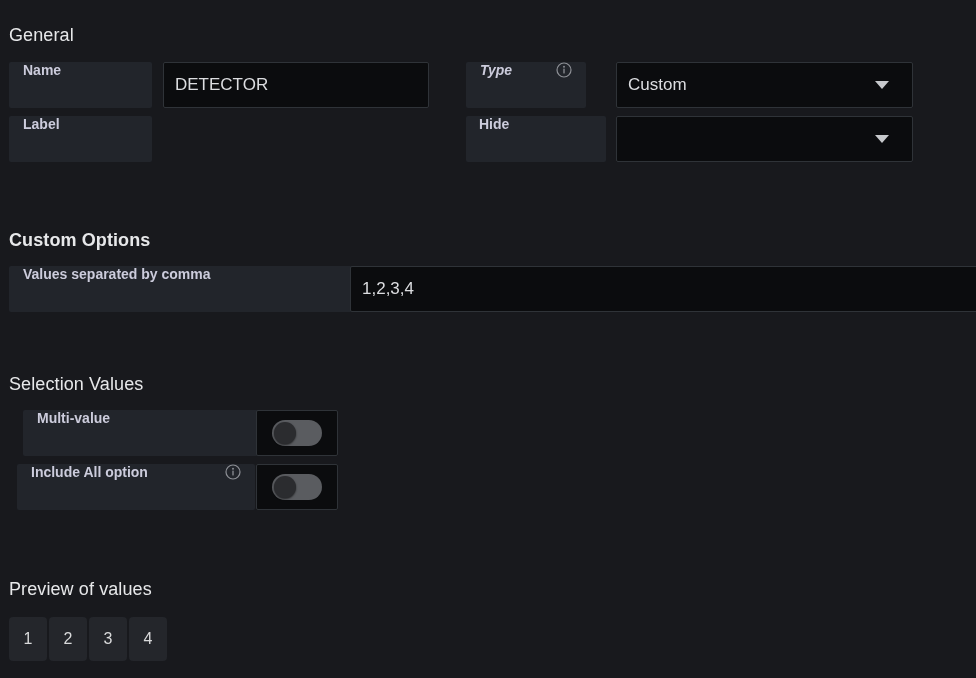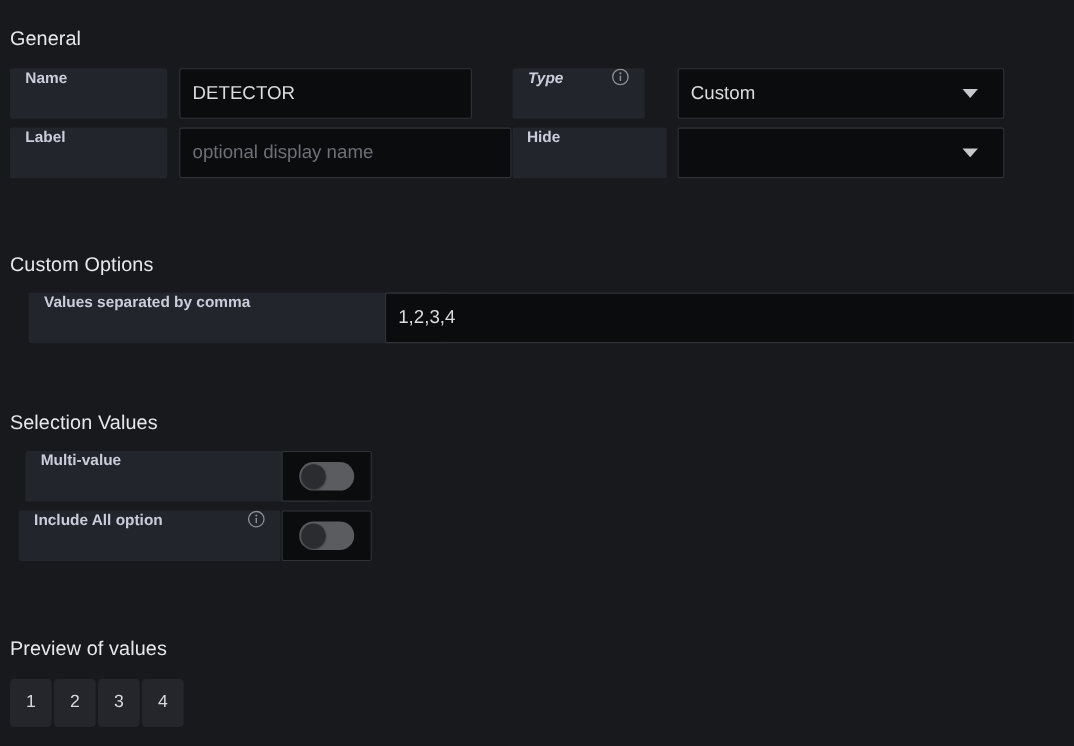--- a/index.html
+++ b/index.html
@@ -198,36 +198,33 @@
 
   <div class="select-box" style="left:616px; top:62px; width:297px;">
     <span class="select-value">Custom</span>
     <span class="caret"></span>
   </div>
 
   <div class="field-label" style="left:9px; top:116px; width:143px;">
     <span class="lbl-text">Label</span>
   </div>
 
-  <div class="text-input placeholder" style="left:163px; top:116px; width:302px;">
-    <span>optional display name</span>
-  </div>
 
   <div class="field-label" style="left:466px; top:116px; width:140px;padding-left:13px;">
     <span class="lbl-text">Hide</span>
   </div>
 
   <div class="select-box" style="left:616px; top:116px; width:297px;">
     <span class="select-value"></span>
     <span class="caret"></span>
   </div>
 
-  <div class="section-title" style="top:229px;">Custom Options</div>
-
-  <div class="field-label" style="left:26px; top:266px; width:380px;">
+  <div class="section-title" style="top:229px;font-weight:bold;">Custom Options</div>
+
+  <div class="field-label" style="left:9px; top:266px; width:380px;">
     <span class="lbl-text">Values separated by comma</span>
   </div>
 
   <div class="text-input" style="left:350px; top:266px; width:640px;">
     <span>1,2,3,4</span>
   </div>
 
   <div class="section-title" style="top:373px;">Selection Values</div>
 
   <div class="field-label" style="left:23px; top:410px; width:281px;">

